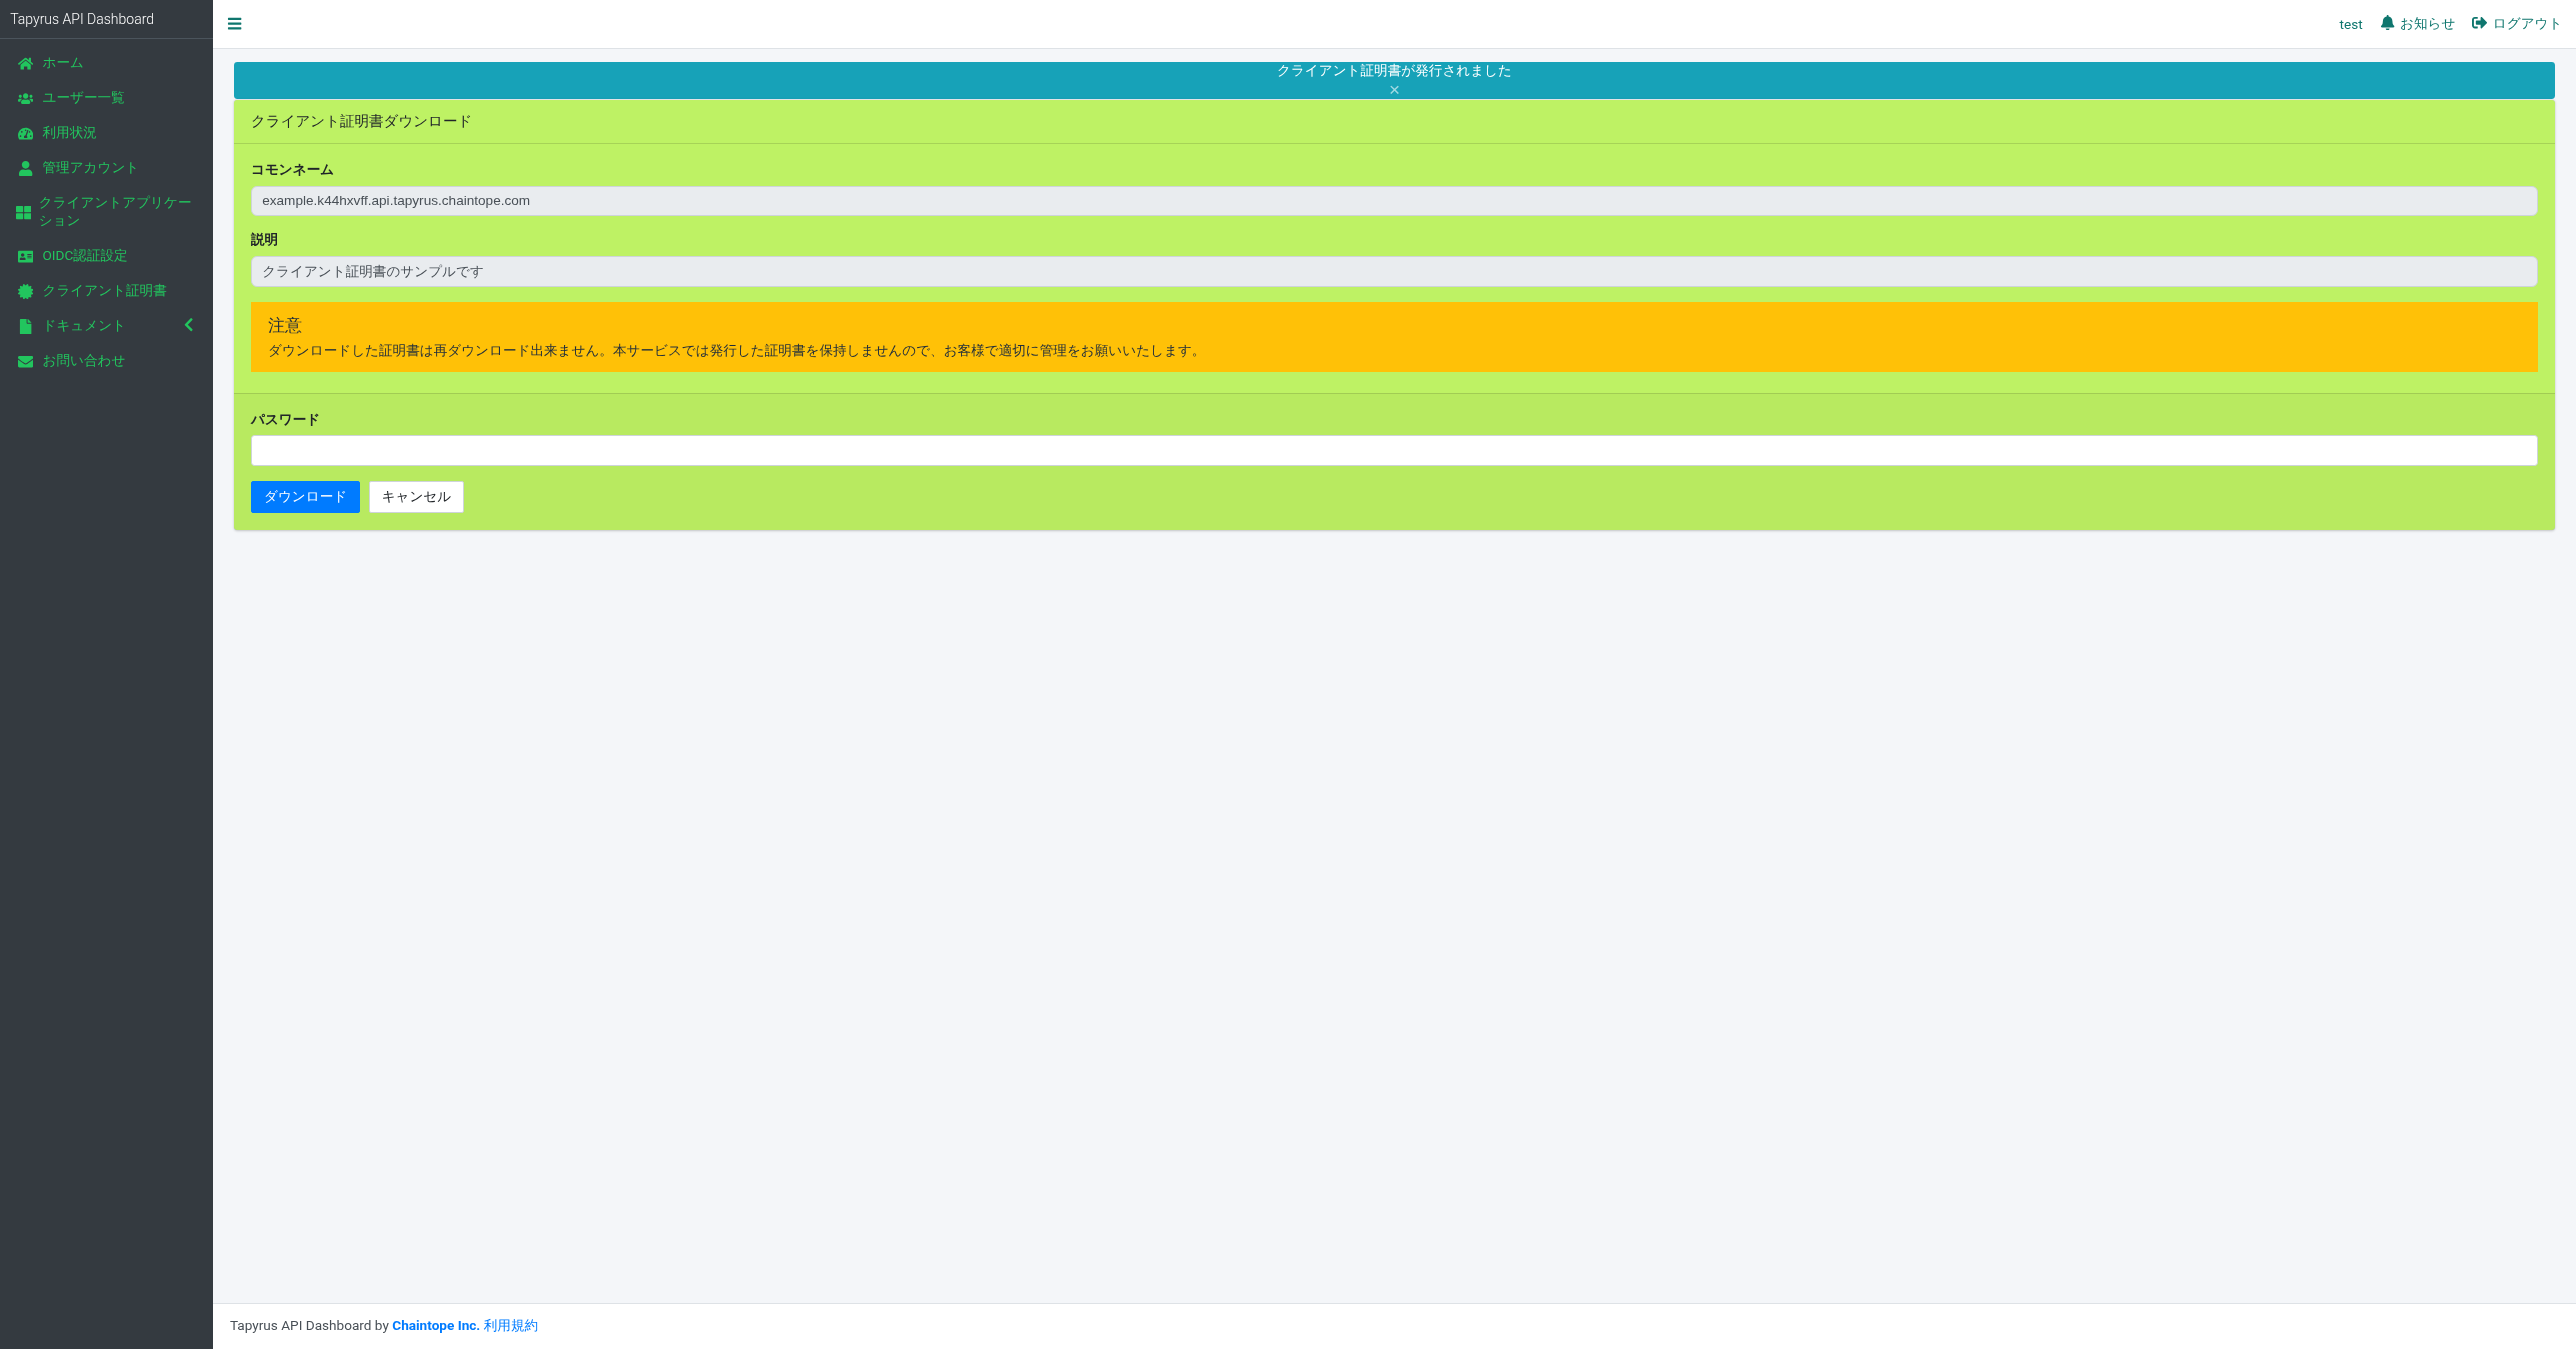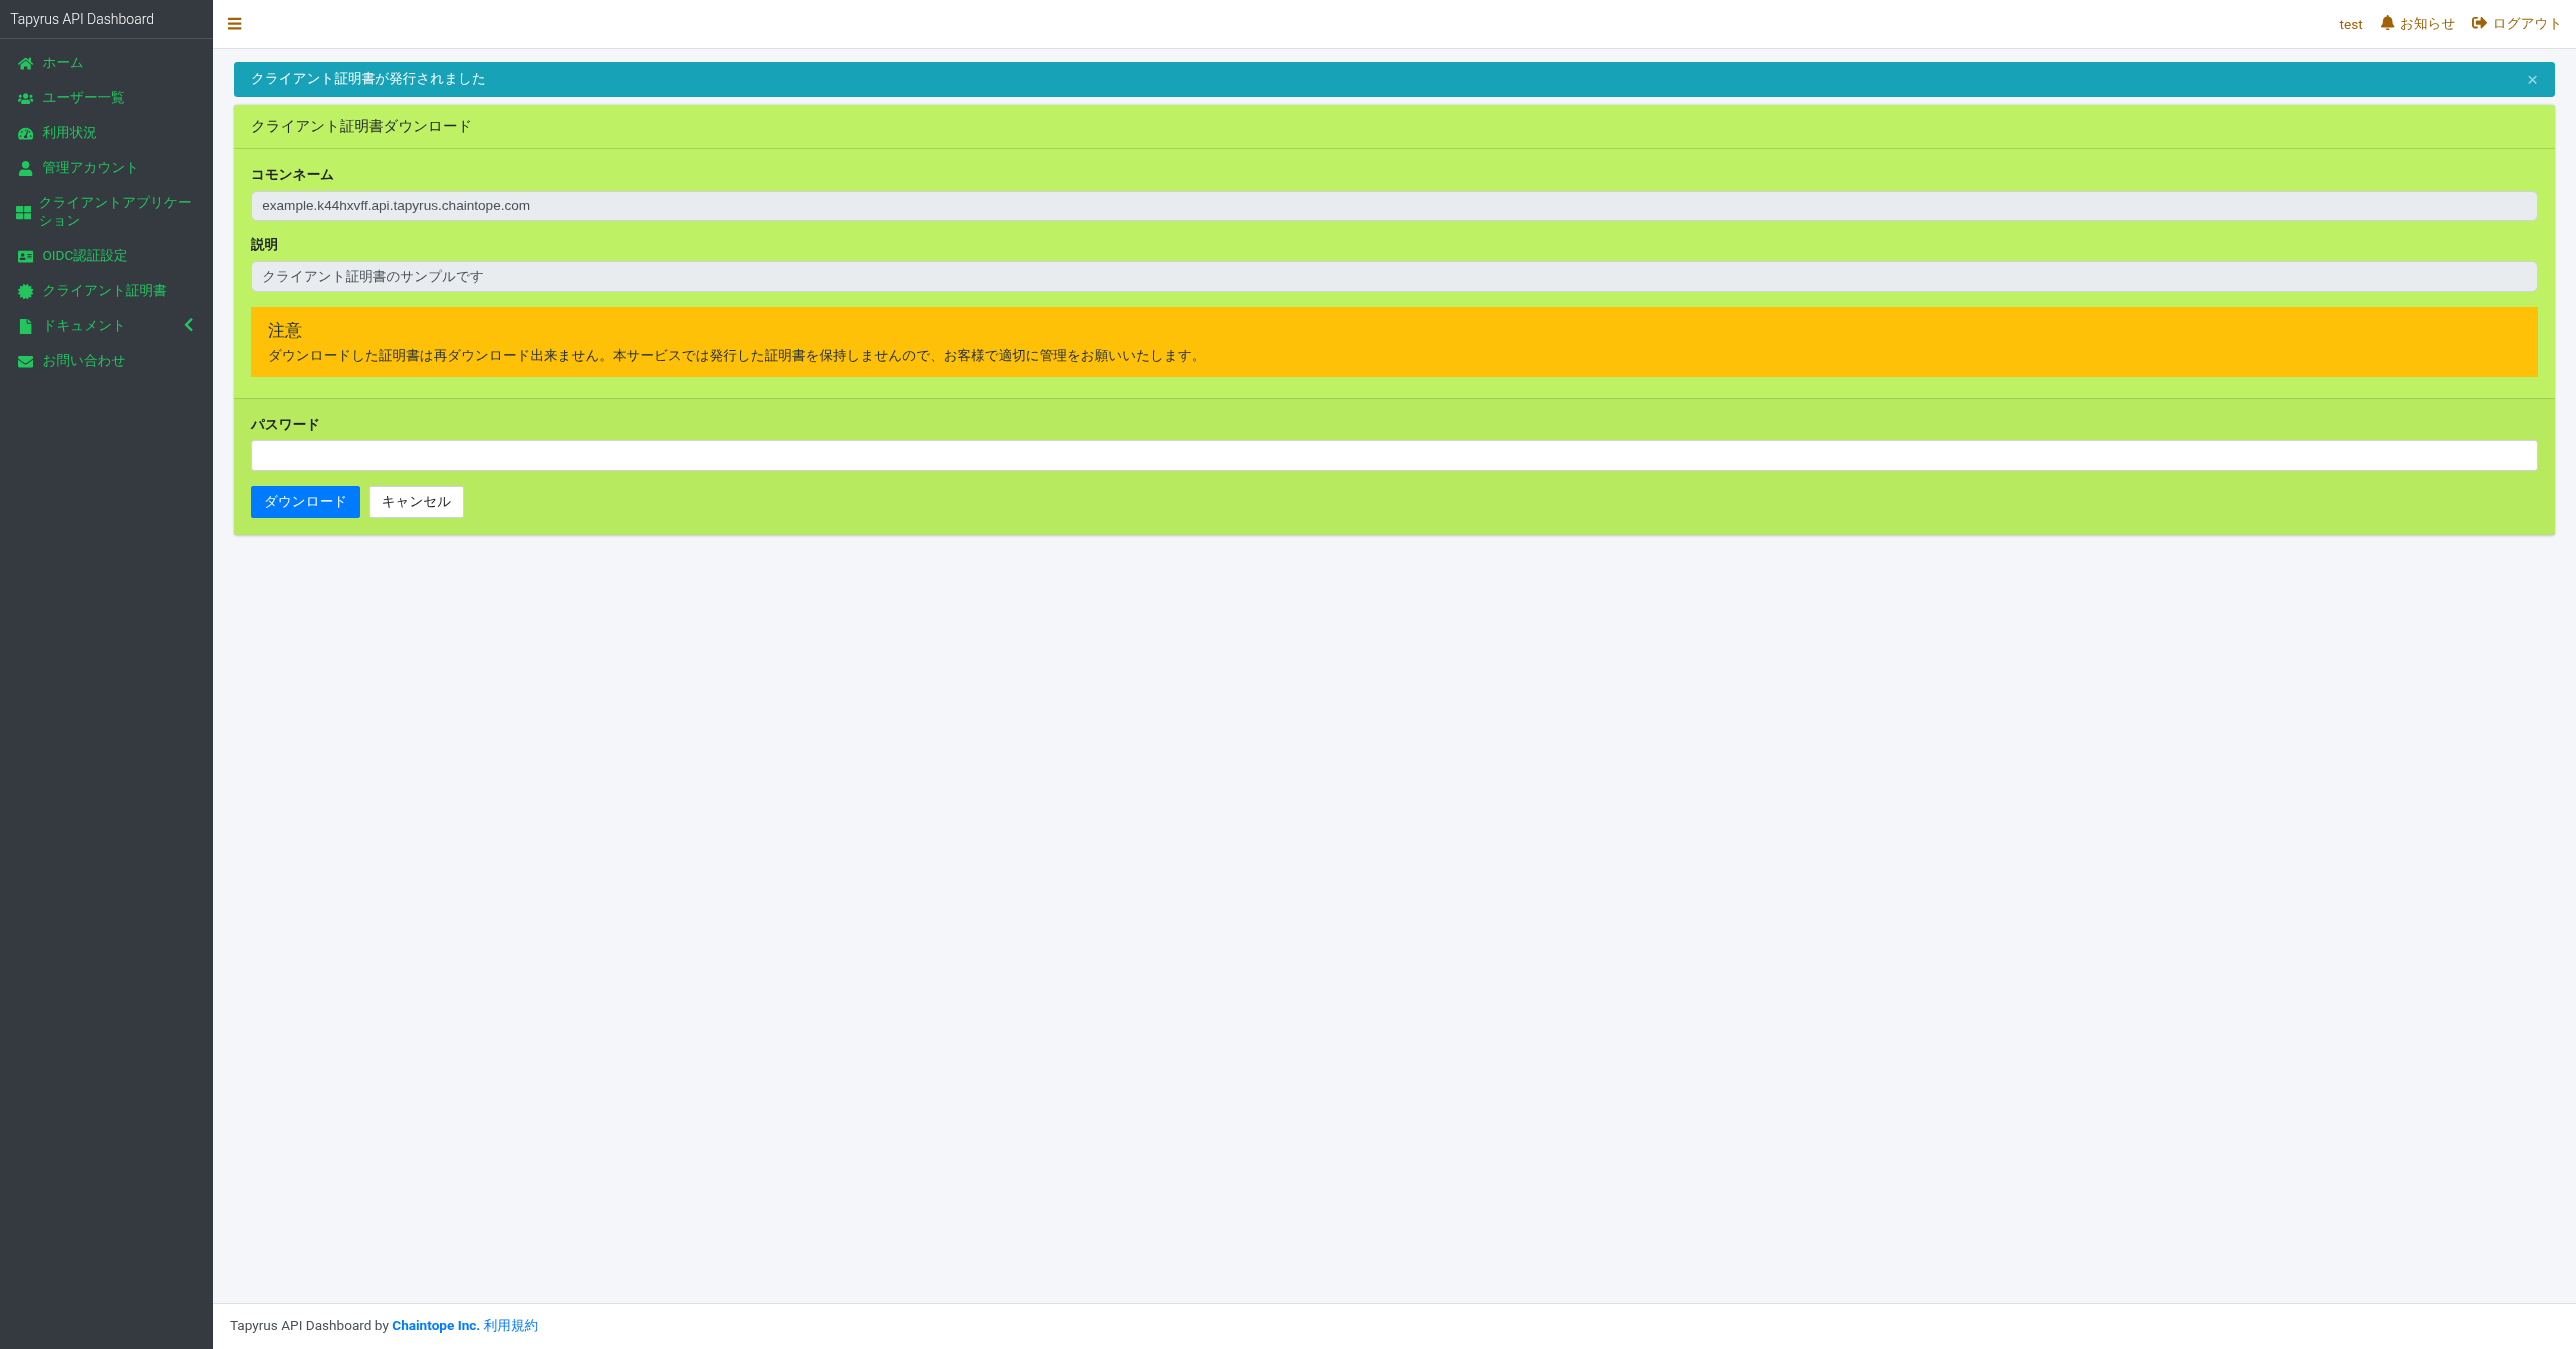--- a/index.html
+++ b/index.html
@@ -7,23 +7,23 @@
     .wrapper { display: flex; min-height: 100vh; }
     .sidebar { width: 213px; background: #343a40; color: #c2c7d0; flex-shrink: 0; }
     .brand { display: block; padding: 11px 10.2px; font-size: 14px; font-weight: 300; color: #fff; border-bottom: 0.9px solid #4b545c; }
     .nav { list-style: none; padding: 6.8px; }
     .nav-item { display: flex; align-items: center; padding: 8.5px 8.5px; color: #22c55e; cursor: pointer; border-radius: 3.4px; position: relative; }
     .nav-icon { width: 20.4px; display: inline-flex; justify-content: center; margin-right: 6.8px; }
     .nav-chevron { position: absolute; right: 10.2px; }
     .main { flex: 1; display: flex; flex-direction: column; min-width: 0; }
     .topbar { height: 49px; background: #fff; border-bottom: 0.9px solid #dee2e6; display: flex; align-items: center; padding: 0 13.6px; justify-content: space-between; }
     .topbar-left, .topbar-right { display: flex; align-items: center; gap: 17px; }
-    .topbar-link { color: #a16207; cursor: pointer; display: flex; align-items: center; gap: 5.1px; }
+    .topbar-link { color: #0f766e; cursor: pointer; display: flex; align-items: center; gap: 5.1px; }
     .content { padding: 12.8px 21px; flex: 1; }
-    .alert-success { background: #17a2b8; color: #fff; padding: 8px 17px; border-radius: 3.4px; display: flex; justify-content: space-between; align-items: center; margin-bottom: 8px; }
+    .alert-success { background: #17a2b8; color: #fff; padding: 0 17px; border-radius: 3.4px; display: flex; justify-content: space-between; align-items: center; margin-bottom: 1px; flex-direction: column; }
     .alert-close { color: rgba(255,255,255,0.6); font-size: 19px; cursor: pointer; background: none; border: none; line-height: 1; }
     .card { background: #bef264; border-radius: 3.4px; box-shadow: 0 0 0.9px rgba(0,0,0,.125), 0 0.9px 2.6px rgba(0,0,0,.2); }
     .card-header { padding: 12px 17px; border-bottom: 0.9px solid rgba(0,0,0,.125); font-size: 14.5px; }
     .card-body { padding: 17px; }
     .field-label { font-weight: 700; margin-bottom: 6.8px; display: block; }
     .readonly-input { width: 100%; background: #e9ecef; border: 0.9px solid #ced4da; padding: 6.8px 10.2px; border-radius: 6px; color: #495057; margin-bottom: 15.3px; font-size: 13.6px; }
     .alert-warning { background: #ffc107; color: #1f2d3d; padding: 12px 17px; border-radius: 0; margin-bottom: 3.4px; }
     .alert-warning h5 { font-size: 17px; font-weight: 500; margin-bottom: 5.1px; }
     .card-footer { padding: 17px; border-top: 0.9px solid rgba(0,0,0,.125); background: rgba(0,0,0,.03); }
     .text-input { width: 100%; background: #fff; border: 0.9px solid #ced4da; padding: 6.8px 10.2px; border-radius: 3.4px; font-size: 13.6px; margin-bottom: 15.3px; }

